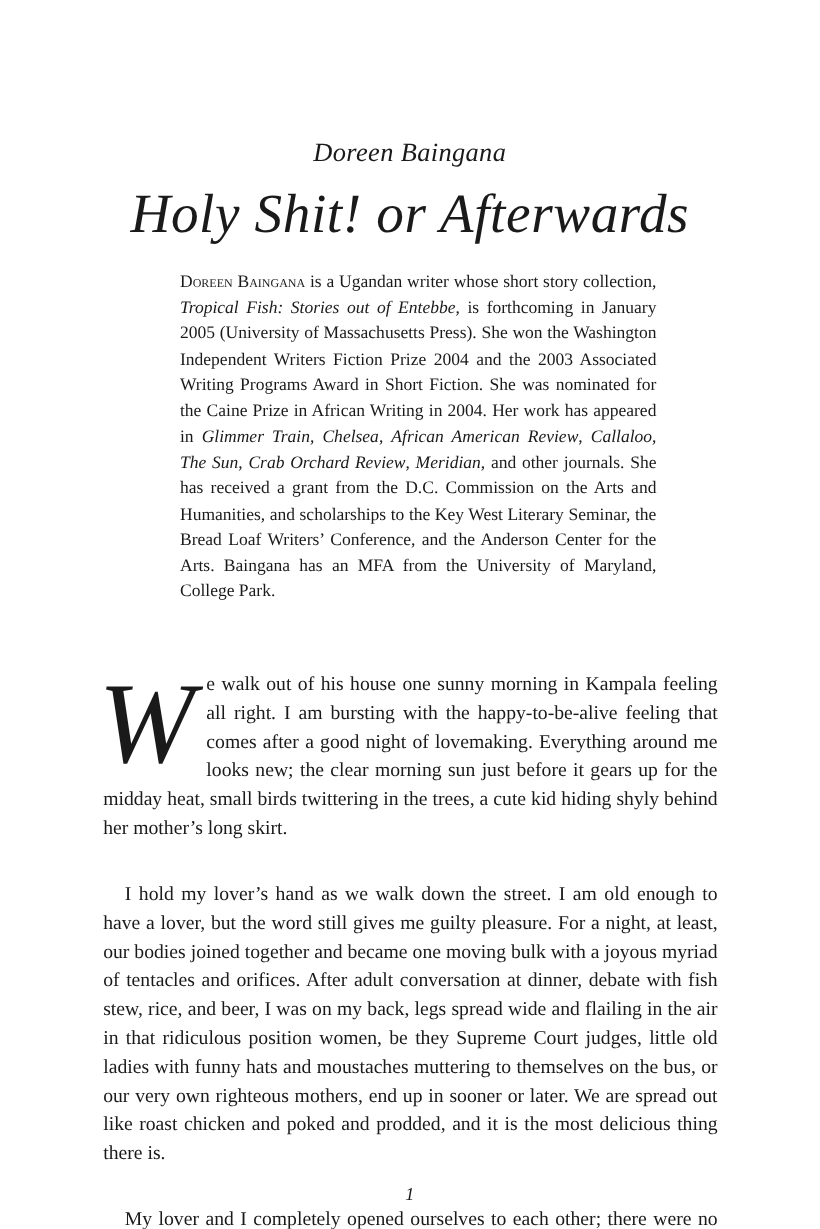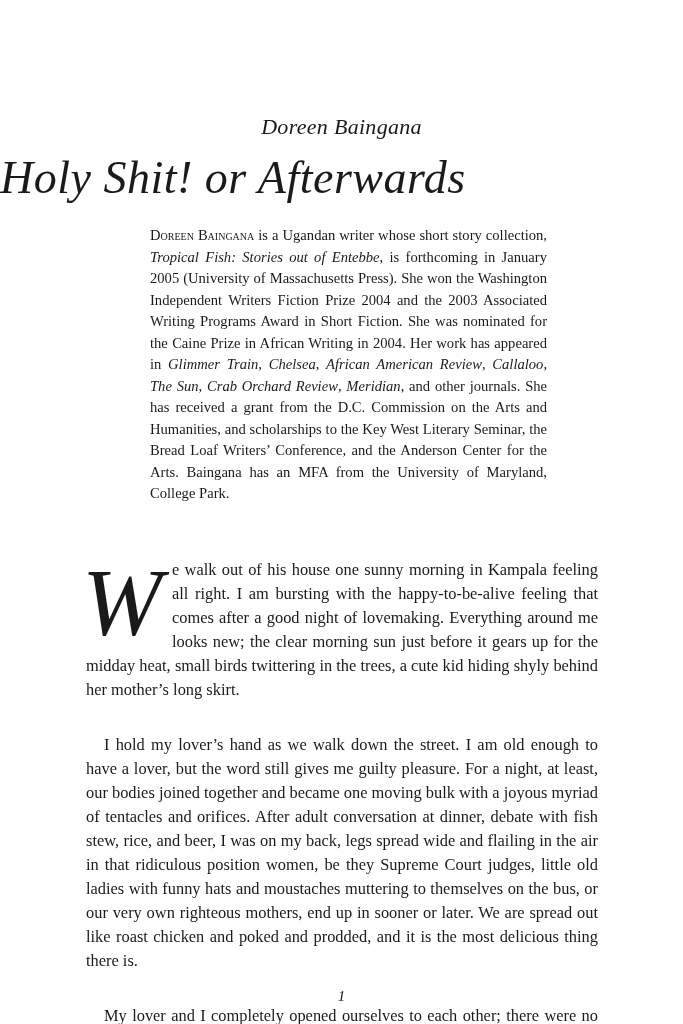--- a/index.html
+++ b/index.html
@@ -1,18 +1,18 @@
 <!DOCTYPE html>
 <html><head>
   <meta charset="utf-8">
   <style>
     html, body { margin: 0; padding: 0; background: #ffffff; }
     body { width: 683px; height: 1024px; position: relative; overflow: hidden; color: #1a1a1a; font-family: "Liberation Serif", "DejaVu Serif", serif; }
     .author { position: absolute; top: 114px; left: 0; width: 683px; text-align: center; font-style: italic; font-size: 22px; letter-spacing: 0.3px; }
-    .title { position: absolute; top: 148px; left: 0; width: 683px; font-style: italic; font-size: 46px; letter-spacing: 0.5px; line-height: 60px; }
+    .title { position: absolute; top: 148px; left: 0; width: 683px; text-align: center; font-style: italic; font-size: 46px; letter-spacing: 0.5px; line-height: 60px; }
     .bio { position: absolute; top: 225px; left: 150px; width: 397px; font-size: 14.6px; line-height: 21.5px; text-align: justify; }
     .bio .sc { font-variant: small-caps; }
     .body { position: absolute; top: 558px; left: 86px; width: 512px; font-size: 16.4px; line-height: 24.1px; text-align: justify; }
     .body p { margin: 0; }
     .body p.indent { text-indent: 18px; margin-top: 30px; }
     .dropcap { float: left; font-style: italic; font-size: 96px; line-height: 70px; height: 70px; margin: 6px 10px 0 -4px; padding-top: 4px; }
     .folio { position: absolute; top: 988px; left: 0; width: 683px; text-align: center; font-style: italic; font-size: 15px; }
   </style>
 </head>
 <body>

